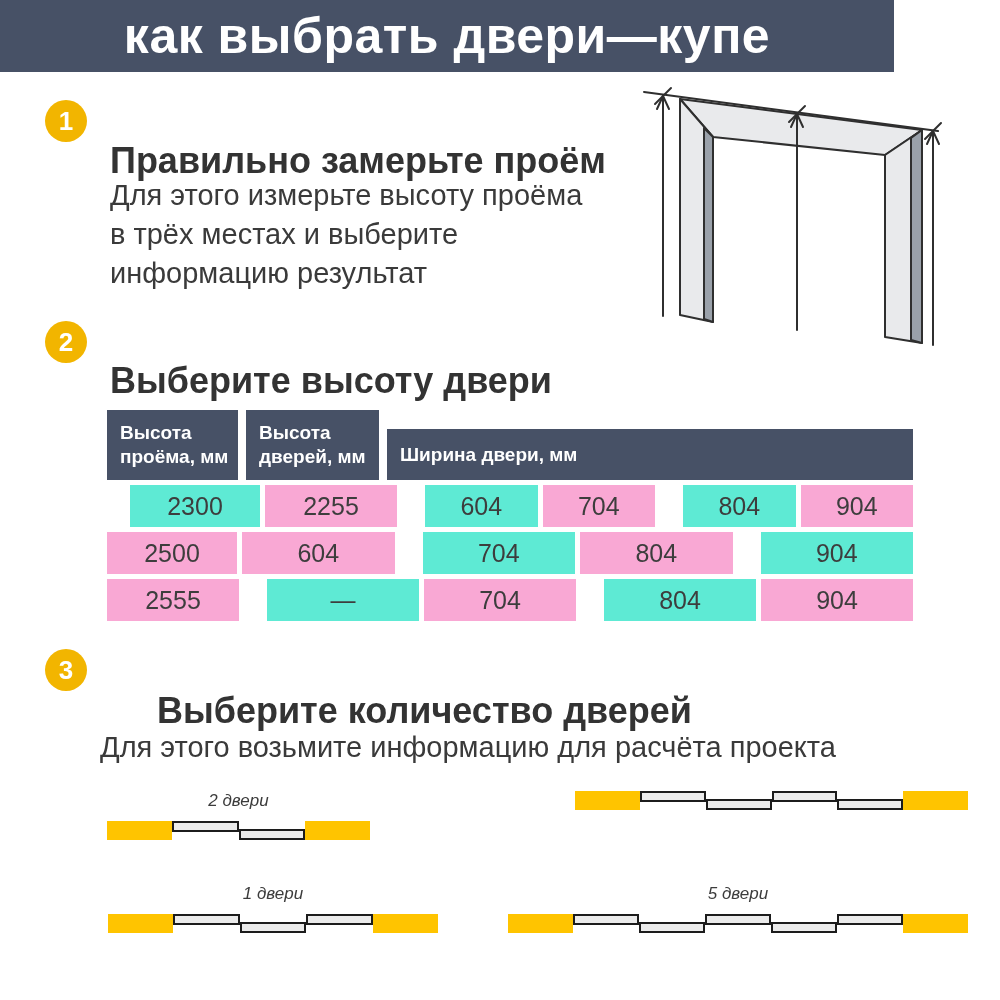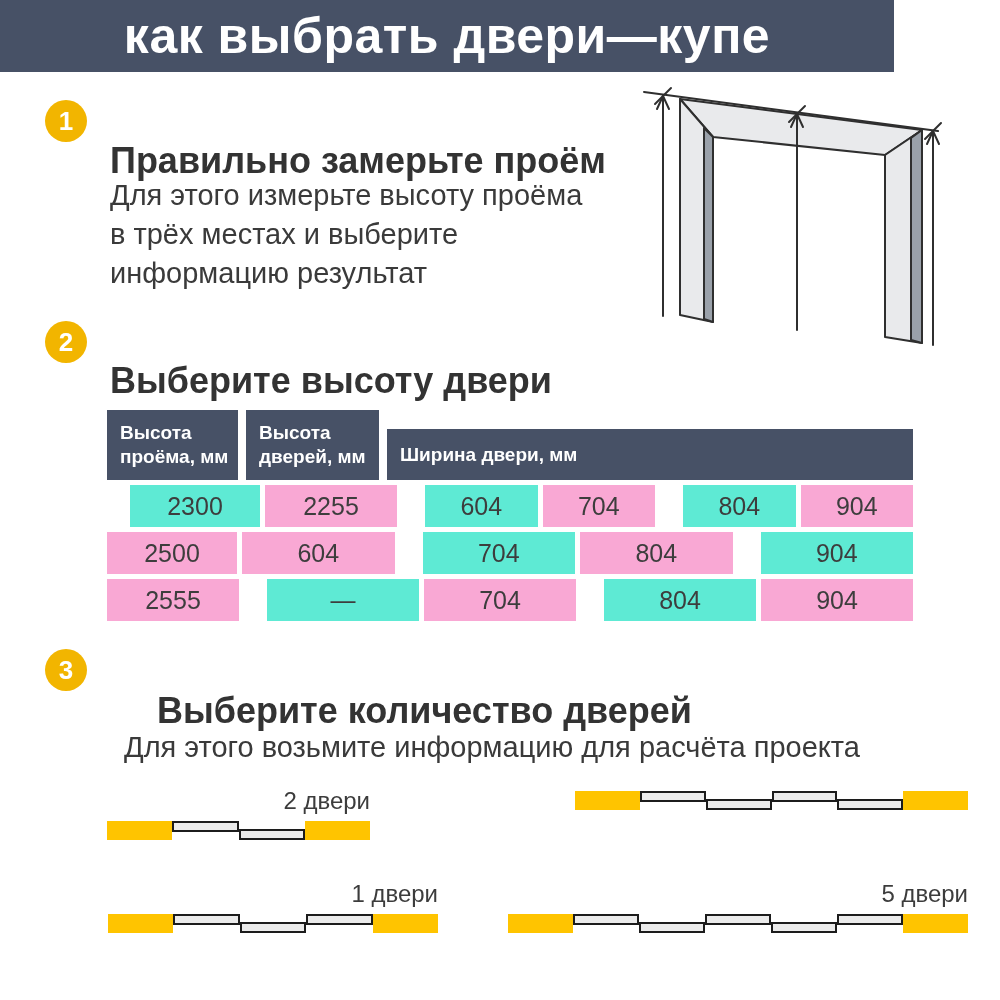--- a/index.html
+++ b/index.html
@@ -28,21 +28,21 @@
       padding-left:13px;box-sizing:border-box;}
   .th-1{width:131px;} .th-2{width:133px;} .th-3{flex:1;margin-top:19px;}
   .t-row{display:flex;gap:5px;height:42px;margin-top:5px;}
   .td{display:flex;align-items:center;justify-content:center;
       font-size:25px;color:#3d3d3d;box-sizing:border-box;}
   .td-1{width:130px;} .td-2{width:132px;} .td-w{flex:1;}
   .g{background:#5eead4;margin-left:23px;} .w{background:#f9a8d4;}
 
   
   .door-config{position:absolute;}
-  .door-label{text-align:right;font-size:24px;color:#3c3c3c;line-height:30px;}
+  .door-label{text-align:center;font-size:17px;color:#3c3c3c;line-height:30px;font-style:italic;}
   .door-track{display:flex;height:19px;margin-top:5px;}
   .dt-yellow{width:65px;height:19px;background:#FFC400;flex:0 0 65px;}
   .dt-panel{flex:1;height:11px;background:#ebebeb;border:2px solid #1c1c1c;box-sizing:border-box;}
   .dt-up{align-self:flex-start;} .dt-down{align-self:flex-end;}
 
   svg{display:block;}
 </style>
 </head>
 <body>
 
@@ -132,21 +132,21 @@
     <div class="td td-w w">704</div>
     <div class="td td-w g">804</div>
     <div class="td td-w w">904</div>
   </div>
 </div>
 
 <div class="abs badge" style="left:45px;top:649px;">
   <span>3</span>
 </div>
 <div class="abs step-title" style="left:110px;top:690px;margin-left:47px;">Выберите количество дверей</div>
-<div class="abs step-body" style="left:124px;top:728px;text-align:center;">
+<div class="abs step-body" style="left:100px;top:728px;text-align:center;">
   <div>Для этого возьмите информацию для расчёта проекта</div>
 </div>
 
 <div class="door-config" style="left:107px;top:786px;width:263px;">
   <div class="door-label">2 двери</div>
   <div class="door-track">
       <span class="dt-yellow"></span>
       <span class="dt-panel dt-up"></span>
       <span class="dt-panel dt-down"></span>
       <span class="dt-yellow"></span>

